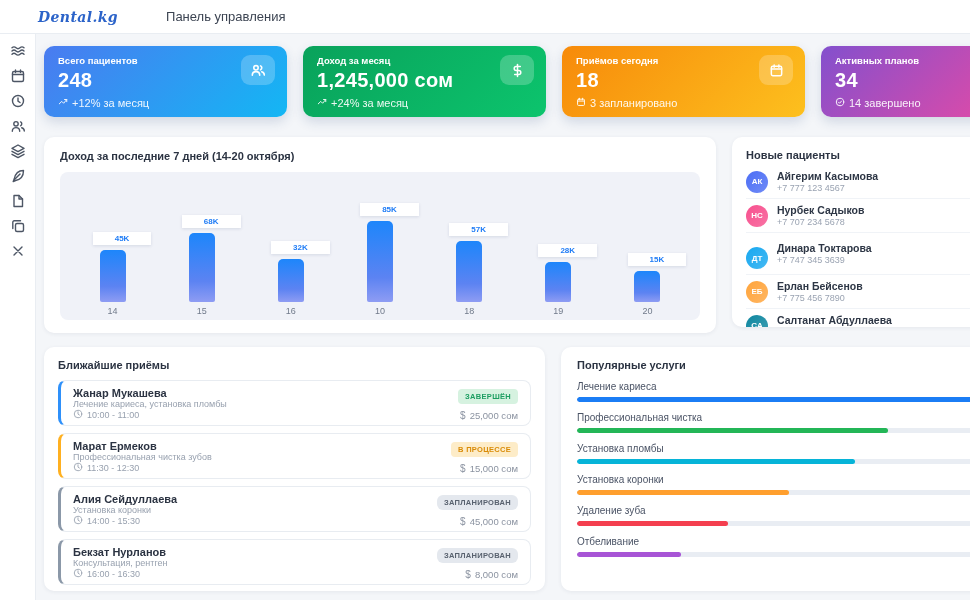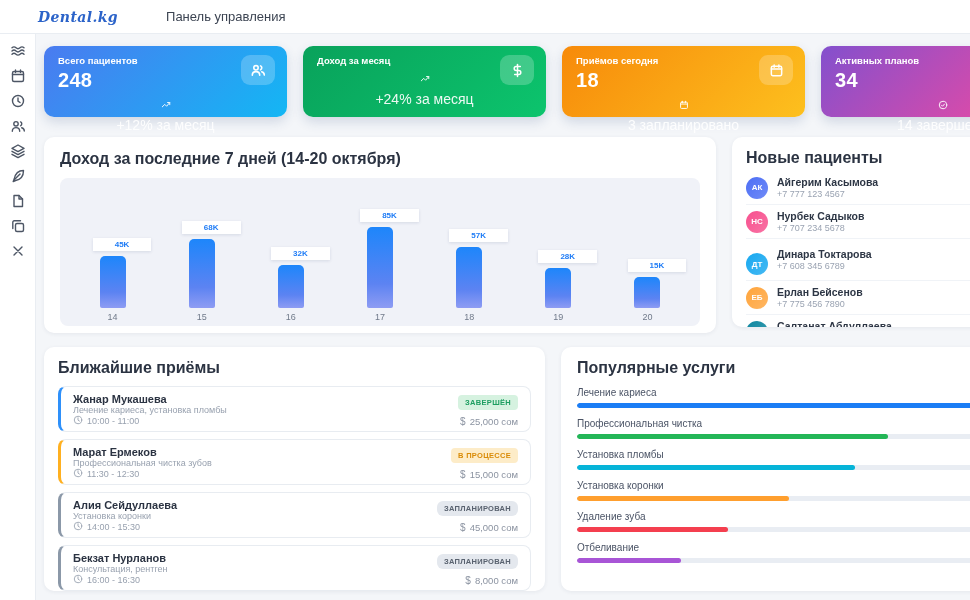--- a/index.html
+++ b/index.html
@@ -21,28 +21,28 @@
     color:#4d5665;cursor:pointer;background:none;border:none;padding:0;}
   .sb-btn svg{stroke:#4d5665;fill:none;stroke-width:1.4;stroke-linecap:round;stroke-linejoin:round;}
 
   
   .main{position:absolute;left:44px;top:46px;width:1020px;}
   .cards-row{display:flex;gap:16px;}
   .card{width:243px;height:71px;border-radius:10px;padding:9px 14px;box-sizing:border-box;
     color:#fff;position:relative;box-shadow:0 5px 12px rgba(30,60,120,.16);}
   .card .label{font-size:9.5px;font-weight:bold;}
   .card .value{font-size:20px;font-weight:bold;margin-top:3px;letter-spacing:.3px;}
-  .card .sub{font-size:14px;margin-top:5px;opacity:.92;display:flex;gap:4px;align-items:center;flex-direction:column;}
+  .card .sub{font-size:11px;margin-top:5px;opacity:.92;display:flex;gap:4px;align-items:center;}
   .card .icon-box{position:absolute;top:9px;right:12px;width:34px;height:30px;border-radius:9px;
     background:rgba(255,255,255,.22);display:flex;align-items:center;justify-content:center;}
   .card .icon-box svg{stroke:#fff;fill:none;stroke-width:1.6;stroke-linecap:round;stroke-linejoin:round;}
   .card .sub svg{stroke:#fff;fill:none;stroke-width:1.6;stroke-linecap:round;stroke-linejoin:round;}
 
   .panel{background:#fff;border-radius:10px;box-shadow:0 1px 4px rgba(25,39,68,.07);box-sizing:border-box;}
-  .panel-title{font-size:16px;font-weight:bold;color:#2b3342;}
+  .panel-title{font-size:11px;font-weight:bold;color:#2b3342;}
 
   
   .mid-row{display:flex;gap:16px;margin-top:20px;align-items:flex-start;}
   .chart-panel{width:672px;height:196px;padding:13px 16px;}
   .plot{margin-top:10px;height:148px;background:#f0f2f8;border-radius:8px;display:flex;padding:0 8px;box-sizing:border-box;}
   .bar-col{flex:1;display:flex;flex-direction:column;align-items:center;justify-content:flex-end;}
   .bar-pill{background:#fff;border-radius:0;padding:2px 22px;font-size:8px;font-weight:bold;color:#1f7cf6;
     box-shadow:0 1px 3px rgba(20,40,90,.12);margin-bottom:5px;margin-left:19px;}
   .bar{width:26px;border-radius:5px 5px 2px 2px;background:linear-gradient(180deg,#1d86fb 0%,#5c83f2 70%,#8e9cf3 100%);}
   .xlab{height:18px;line-height:18px;font-size:9px;color:#707a8a;}
@@ -173,20 +173,21 @@
             <svg width="16" height="16" viewBox="0 0 16 16">
               <circle cx="6" cy="5.8" r="2.2"></circle>
               <path d="M2.3 13.2c0-2.1 1.6-3.6 3.7-3.6s3.7 1.5 3.7 3.6"></path>
               <path d="M10.6 3.9a2.2 2.2 0 0 1 0 3.9"></path>
               <path d="M11.7 9.8c1.6.4 2.6 1.7 2.6 3.3"></path>
             </svg>
           </div>
   </div>
         <div class="card" style="background: linear-gradient(135deg, rgb(9, 162, 91) 0%, rgb(12, 196, 109) 100%);">
     <div class="label">Доход за месяц</div>
+    <div class="value">1,245,000 сом</div>
     <div class="sub">
             <span class="sub-ic"><svg width="10" height="10" viewBox="0 0 16 16">
                 <path d="M2 11l4-4 3 3 5-6"></path>
                 <path d="M10.5 4H14v3.5"></path>
               </svg></span>
             <span>+24% за месяц</span>
           </div>
     <div class="icon-box">
             <svg width="15" height="15" viewBox="0 0 16 16">
               <path d="M8 1.5v13"></path>
@@ -244,21 +245,21 @@
     <div class="xlab">15</div>
   </div>
             <div class="bar-col">
     <div class="bar-pill">32K</div>
     <div class="bar" style="height: 43px;"></div>
     <div class="xlab">16</div>
   </div>
             <div class="bar-col">
     <div class="bar-pill">85K</div>
     <div class="bar" style="height: 81px;"></div>
-    <div class="xlab">17</div>
+    <div class="xlab">10</div>
   </div>
             <div class="bar-col">
     <div class="bar-pill">57K</div>
     <div class="bar" style="height: 61px;"></div>
     <div class="xlab">18</div>
   </div>
             <div class="bar-col">
     <div class="bar-pill">28K</div>
     <div class="bar" style="height: 40px;"></div>
     <div class="xlab">19</div>
@@ -284,21 +285,21 @@
     <div class="avatar" style="background: linear-gradient(135deg, rgb(247, 80, 142), rgba(247, 80, 142, 0.8));">НС</div>
     <div>
       <div class="p-name">Нурбек Садыков</div>
       <div class="p-phone">+7 707 234 5678</div>
     </div>
   </div>
             <div class="p-row">
     <div class="avatar" style="background: linear-gradient(135deg, rgb(23, 168, 240), rgba(23, 168, 240, 0.8)); margin-top: 9px;">ДТ</div>
     <div>
       <div class="p-name">Динара Токтарова</div>
-      <div class="p-phone">+7 608 345 6789</div>
+      <div class="p-phone">+7 747 345 3639</div>
     </div>
   </div>
             <div class="p-row">
     <div class="avatar" style="background: linear-gradient(135deg, rgb(255, 164, 59), rgba(255, 164, 59, 0.8));">ЕБ</div>
     <div>
       <div class="p-name">Ерлан Бейсенов</div>
       <div class="p-phone">+7 775 456 7890</div>
     </div>
   </div>
             <div class="p-row">

